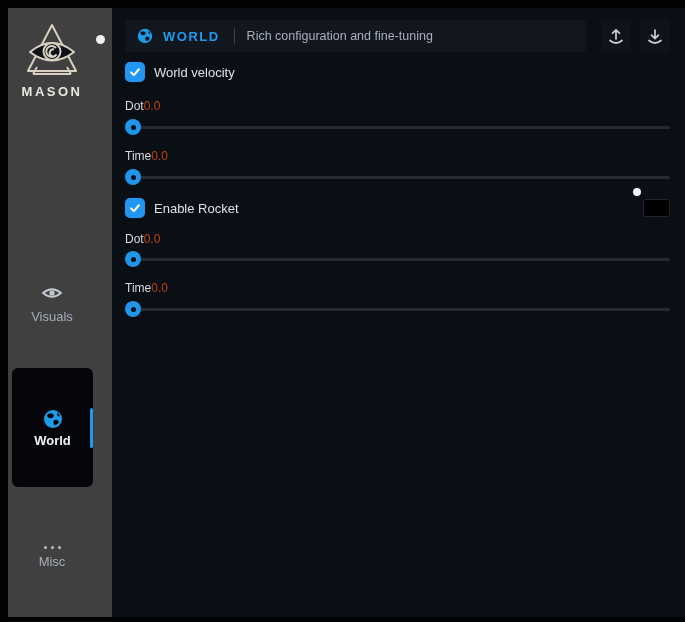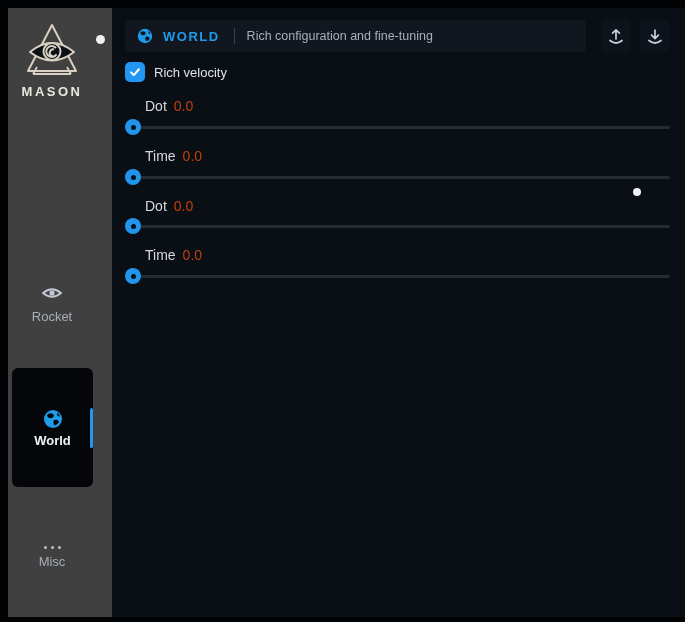--- a/index.html
+++ b/index.html
@@ -46,22 +46,22 @@
 
   .toggle-row { display:flex; align-items:center; height:20px; }
   .toggle-row .spacer { flex:1; }
   .checkbox { width:20px; height:20px; border-radius:5px; background:#2296f3;
               display:flex; align-items:center; justify-content:center; flex:none;
               cursor:pointer; }
   .toggle-label { color:#dfe3e8; font-size:13px; margin-left:9px; }
   .swatch { width:27px; height:18px; background:#000; border:1px solid #20262e;
             border-radius:3px; cursor:pointer; }
 
-  .slider-label { display:flex; gap:7px; font-size:14px; height:14px;
-                  align-items:center;margin-left:20px; }
+  .slider-label { display:flex; font-size:12px; height:14px;
+                  align-items:center; }
   .slider-name { color:#d7dbe0; }
   .slider-value { color:#c2410c; }
   .slider-row { position:relative; height:16px; cursor:pointer; }
   .slider-track { position:absolute; left:2px; right:0; top:7px; height:3px;
                   background:#262b33; border-radius:2px; }
   .slider-thumb { position:absolute; left:0; top:0; width:16px; height:16px;
                   border-radius:50%; background:#2095eb; }
   .slider-thumb::after { content:""; position:absolute; left:5.5px; top:5.5px;
                   width:5px; height:5px; border-radius:50%; background:#0a1018; }
 
@@ -98,21 +98,21 @@
       </div>
 
 
       <div class="nav-item nav-visuals">
         <span class="nav-icon">
           <svg width="22" height="16" viewBox="0 0 22 16" style="margin:0 auto;">
             <path d="M2 8 Q11 0.5 20 8 Q11 15.5 2 8 Z" fill="none" stroke="#c3c9d2" stroke-width="1.8"></path>
             <circle cx="11" cy="8" r="2.6" fill="#c3c9d2"></circle>
           </svg>
         </span>
-        <span>Rocket</span>
+        <span>Visuals</span>
       </div>
 
       <div class="nav-item nav-world active">
         <span class="nav-icon">
           <svg width="20" height="20" viewBox="0 0 20 20" style="margin:0 auto;">
             <circle cx="10" cy="10" r="9" fill="#1e9be9"></circle>
             <path d="M4 6 Q7 3 10 5 Q12 7 9 9 Q5 10 4 6 Z" fill="#04060a"></path>
             <path d="M11 11 Q15 10 16 13 Q14 17 11 16 Q9.5 13 11 11 Z" fill="#04060a"></path>
             <path d="M14 3.5 Q16.5 5 17 7.5 L14.5 7 Z" fill="#04060a"></path>
           </svg>
@@ -163,41 +163,51 @@
         </div>
       </div>
 
 
       <div class="toggle-row mt10">
         <span class="checkbox">
           <svg width="14" height="14" viewBox="0 0 18 18" fill="none" stroke="#ffffff" stroke-width="2.6" stroke-linecap="round" stroke-linejoin="round">
             <path d="M4 9.5 L7.5 13 L14 5.5"></path>
             </svg>
         </span>
-        <span class="toggle-label">Rich velocity</span>
+        <span class="toggle-label">World velocity</span>
       </div>
 
       <div class="slider-label mt17">
         <span class="slider-name">Dot</span>
         <span class="slider-value">0.0</span>
       </div>
       <div class="slider-row mt6">
         <span class="slider-track"></span>
         <span class="slider-thumb"></span>
       </div>
 
       <div class="slider-label mt14">
         <span class="slider-name">Time</span>
         <span class="slider-value">0.0</span>
       </div>
       <div class="slider-row mt6">
         <span class="slider-track"></span>
         <span class="slider-thumb"></span>
       </div>
 
+      <div class="toggle-row mt13">
+        <span class="checkbox">
+          <svg width="14" height="14" viewBox="0 0 18 18" fill="none" stroke="#ffffff" stroke-width="2.6" stroke-linecap="round" stroke-linejoin="round">
+            <path d="M4 9.5 L7.5 13 L14 5.5"></path>
+            </svg>
+        </span>
+        <span class="toggle-label">Enable Rocket</span>
+        <span class="spacer"></span>
+        <span class="swatch"></span>
+      </div>
 
 
       <div class="slider-label mt14">
         <span class="slider-name">Dot</span>
         <span class="slider-value">0.0</span>
       </div>
       <div class="slider-row mt5">
         <span class="slider-track"></span>
         <span class="slider-thumb"></span>
       </div>

